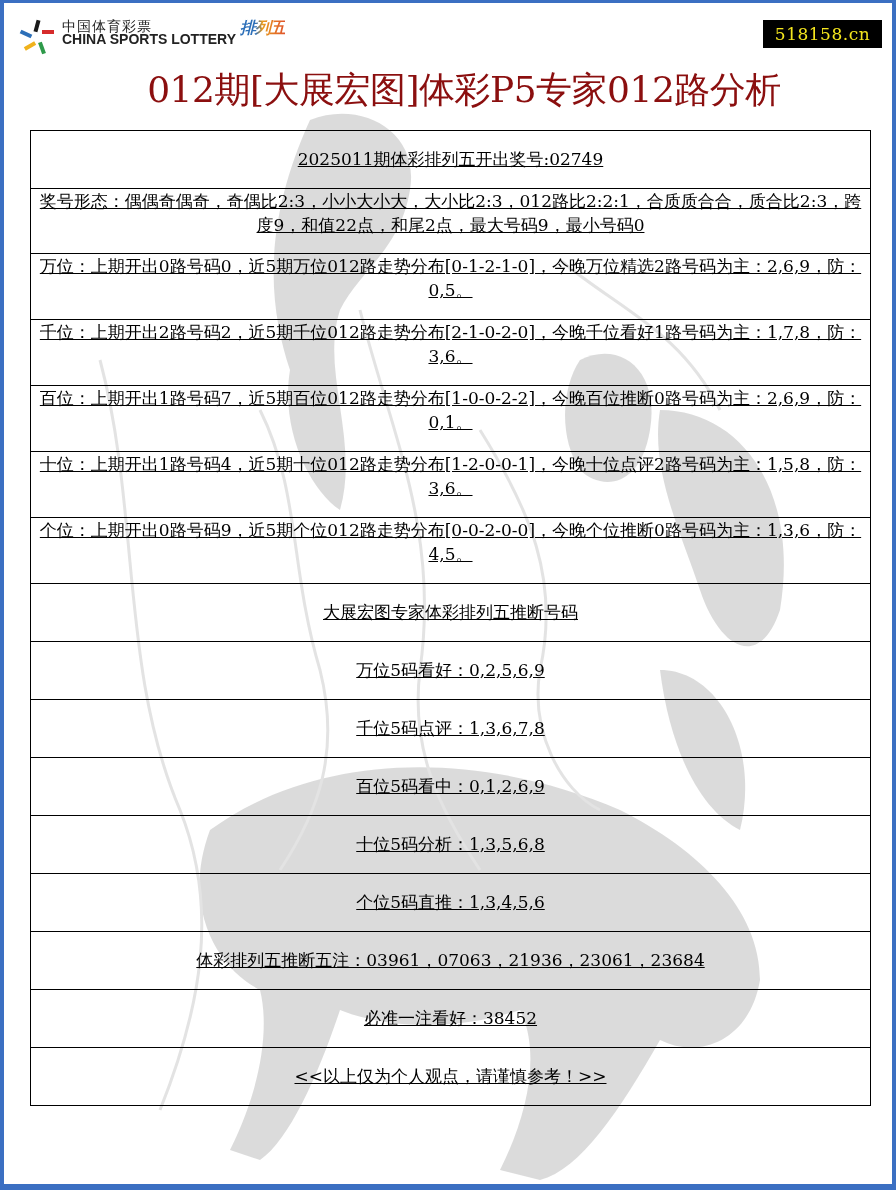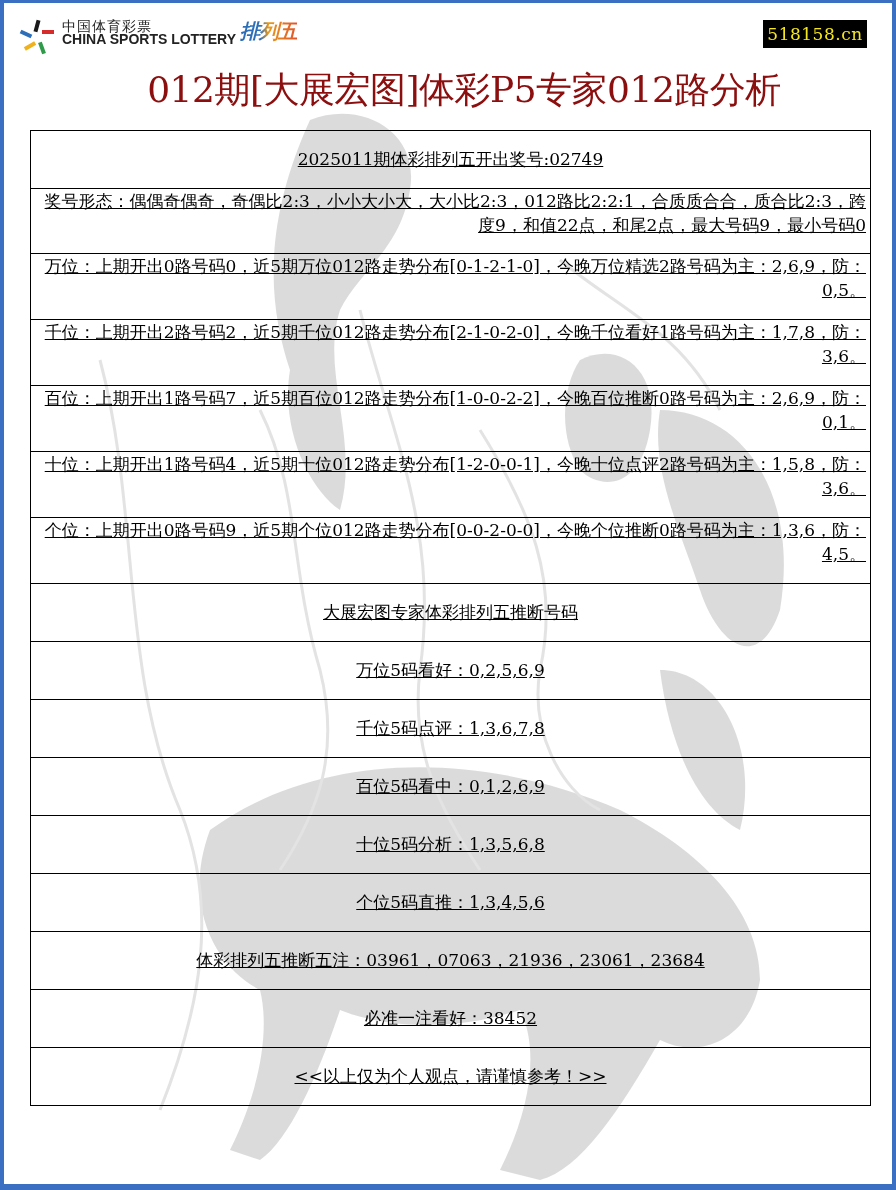--- a/index.html
+++ b/index.html
@@ -18,44 +18,44 @@
   .bg-art {
     position:absolute; left:60px; top:110px; width:800px; height:1080px;
     z-index:0; opacity:0.35;
   }
   .header { position:absolute; left:0; top:0; width:896px; height:130px; z-index:2; }
   .logo { position:absolute; left:18px; top:18px; height:40px; display:flex; align-items:flex-start; }
   .logo-mark { width:38px; height:38px; position:relative; }
   .logo-text { margin-left:6px; display:flex; flex-direction:column; }
   .logo-cn { font-family:"DejaVu Sans", sans-serif; font-size:14px; color:#222; letter-spacing:1px; line-height:16px; }
   .logo-en { font-family:"Liberation Sans", sans-serif; font-size:14px; font-weight:bold; color:#222; line-height:11px; }
-  .logo-p5 { margin-left:4px; font-family:"DejaVu Sans", sans-serif; font-weight:bold; font-style:italic; font-size:20px; letter-spacing:-1px;
+  .logo-p5 { margin-left:4px; font-family:"DejaVu Sans", sans-serif; font-weight:bold; font-style:italic; font-size:16px; letter-spacing:-1px;
     background:linear-gradient(90deg,#2c6fb8 0%,#2c6fb8 35%,#e89a1c 50%,#e0542b 100%);
     -webkit-background-clip:text; background-clip:text; color:transparent; }
   .site-badge {
-    position:absolute; left:763px; top:20px; width:104px; height:28px;
+    position:absolute; left:763px; top:20px; width:119px; height:28px;
     background:#000; color:#f5e61e; font-family:"DejaVu Serif", serif;
     font-size:17px; line-height:28px; text-align:center; letter-spacing:0.5px;
   }
   .title {
     position:absolute; left:16px; top:66px; width:896px; text-align:center;
     color:#8b0f0f; font-size:36px; line-height:48px; font-family:"DejaVu Serif", serif;
     letter-spacing:-0.5px;
   }
   table.main {
     position:absolute; left:30px; top:130px; width:841px; z-index:2;
     border-collapse:collapse; table-layout:fixed;
   }
   table.main td {
     border:1px solid #000; font-size:17px; color:#000; padding:0 4px;
     font-family:"DejaVu Serif", serif;
     text-decoration:underline;
   }
   td.center { text-align:center; }
-  td.left { text-align:right; line-height:24px; vertical-align:top; padding-top:10px; }
+  td.left { text-align:center; line-height:24px; vertical-align:top; padding-top:10px; }
   tr.r-head td { height:57px; }
   tr.r-form td { height:64px; }
   tr.r-pos td { height:65px; }
   tr.r-short td { height:57px;margin-left:43px; }
 </style>
 </head>
 <body>
 
 <div class="frame"></div>
 

